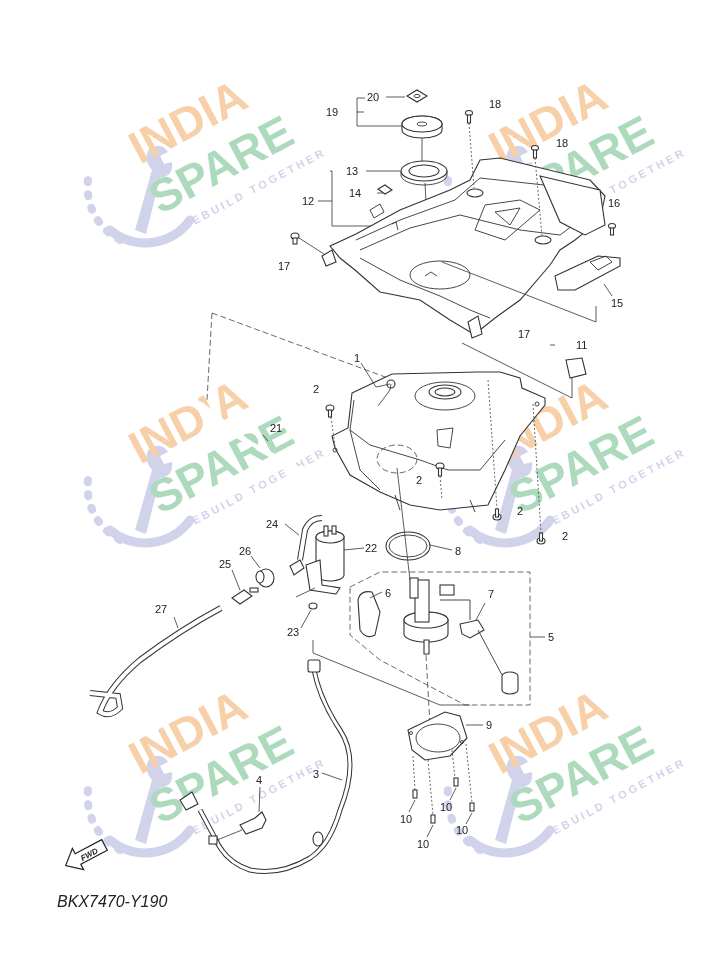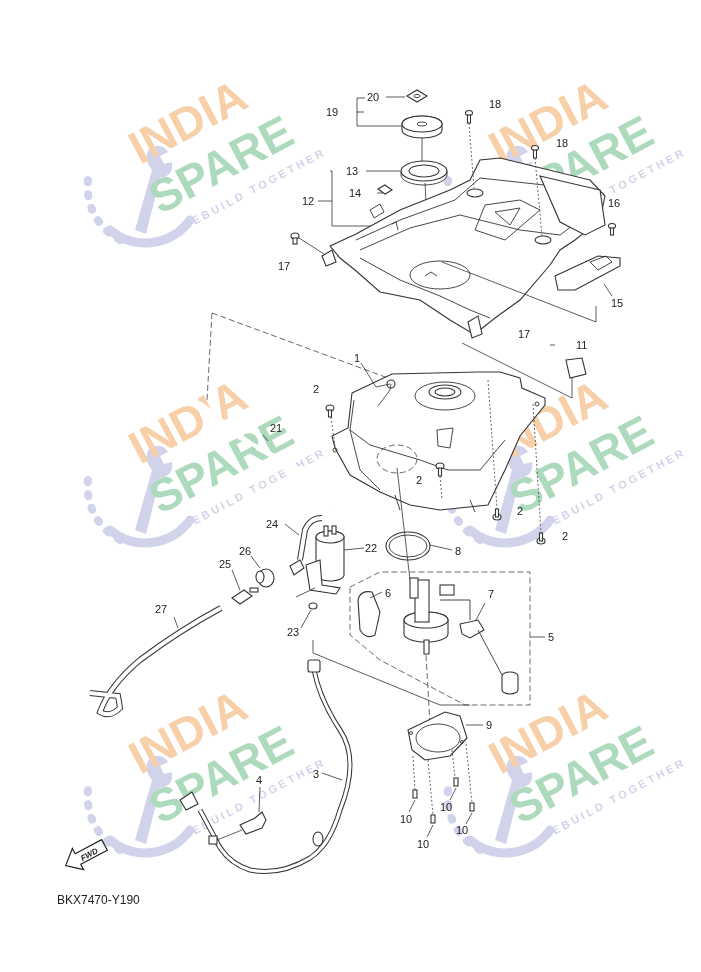--- a/index.html
+++ b/index.html
@@ -5,21 +5,21 @@
   html, body { margin:0; padding:0; background:#ffffff; }
   body { width:701px; height:972px; position:relative; overflow:hidden; font-family:"Liberation Sans", sans-serif; }
   #diagram { position:absolute; left:0; top:0; width:701px; height:972px; }
   .wm-text { font-family:"Liberation Sans", sans-serif; font-weight:bold; }
   .lbl { font-family:"Liberation Sans", sans-serif; font-size:11px; fill:#222; }
   .part { fill:#fff; stroke:#333; stroke-width:1.1; }
   .part-thin { fill:none; stroke:#333; stroke-width:0.9; }
   .lead { fill:none; stroke:#333; stroke-width:0.8; }
   .dash { fill:none; stroke:#444; stroke-width:0.8; stroke-dasharray:6 3; }
   .dotted { fill:none; stroke:#444; stroke-width:0.8; stroke-dasharray:2 2; }
-  .code { position:absolute; left:57px; top:893px; font-size:12px; color:#222; }
+  .code { position:absolute; left:57px; top:893px; font-size:16px; color:#222;font-style:italic; }
 </style>
 </head>
 <body>
 
 <svg id="diagram" viewBox="0 0 701 972" xmlns="http://www.w3.org/2000/svg">
 
   <g opacity="0.85">
     <g transform="translate(80,90)">
       <g>
         <path d="M40,150 A60,60 0 0 1 10,80" fill="none" stroke="#c9cbe8" stroke-width="8" stroke-dasharray="2 12" stroke-linecap="round"></path>

